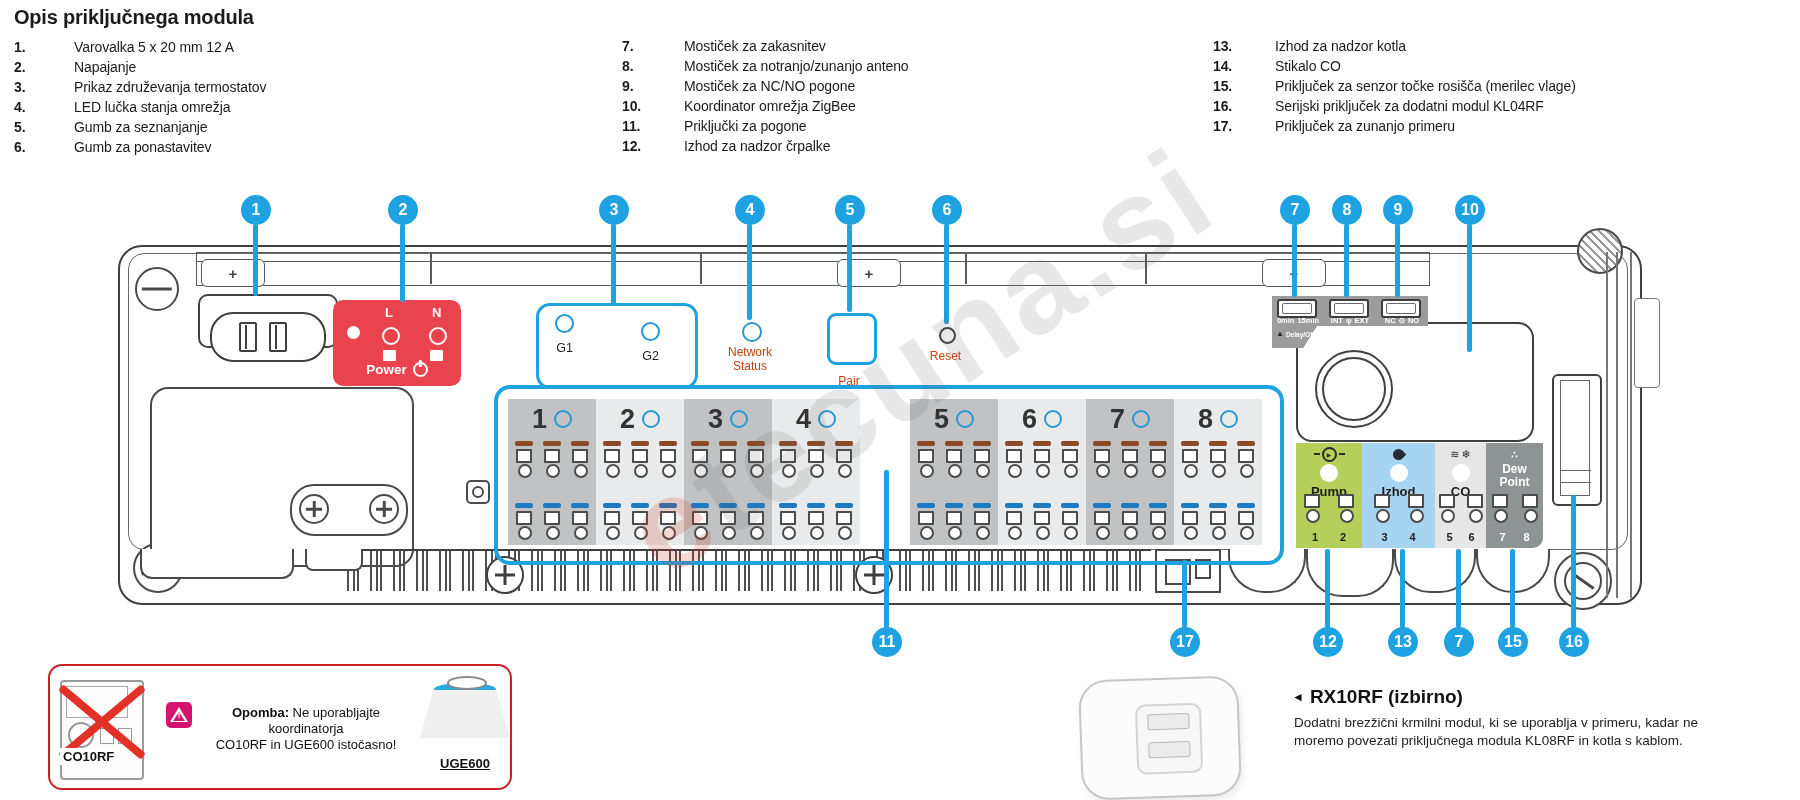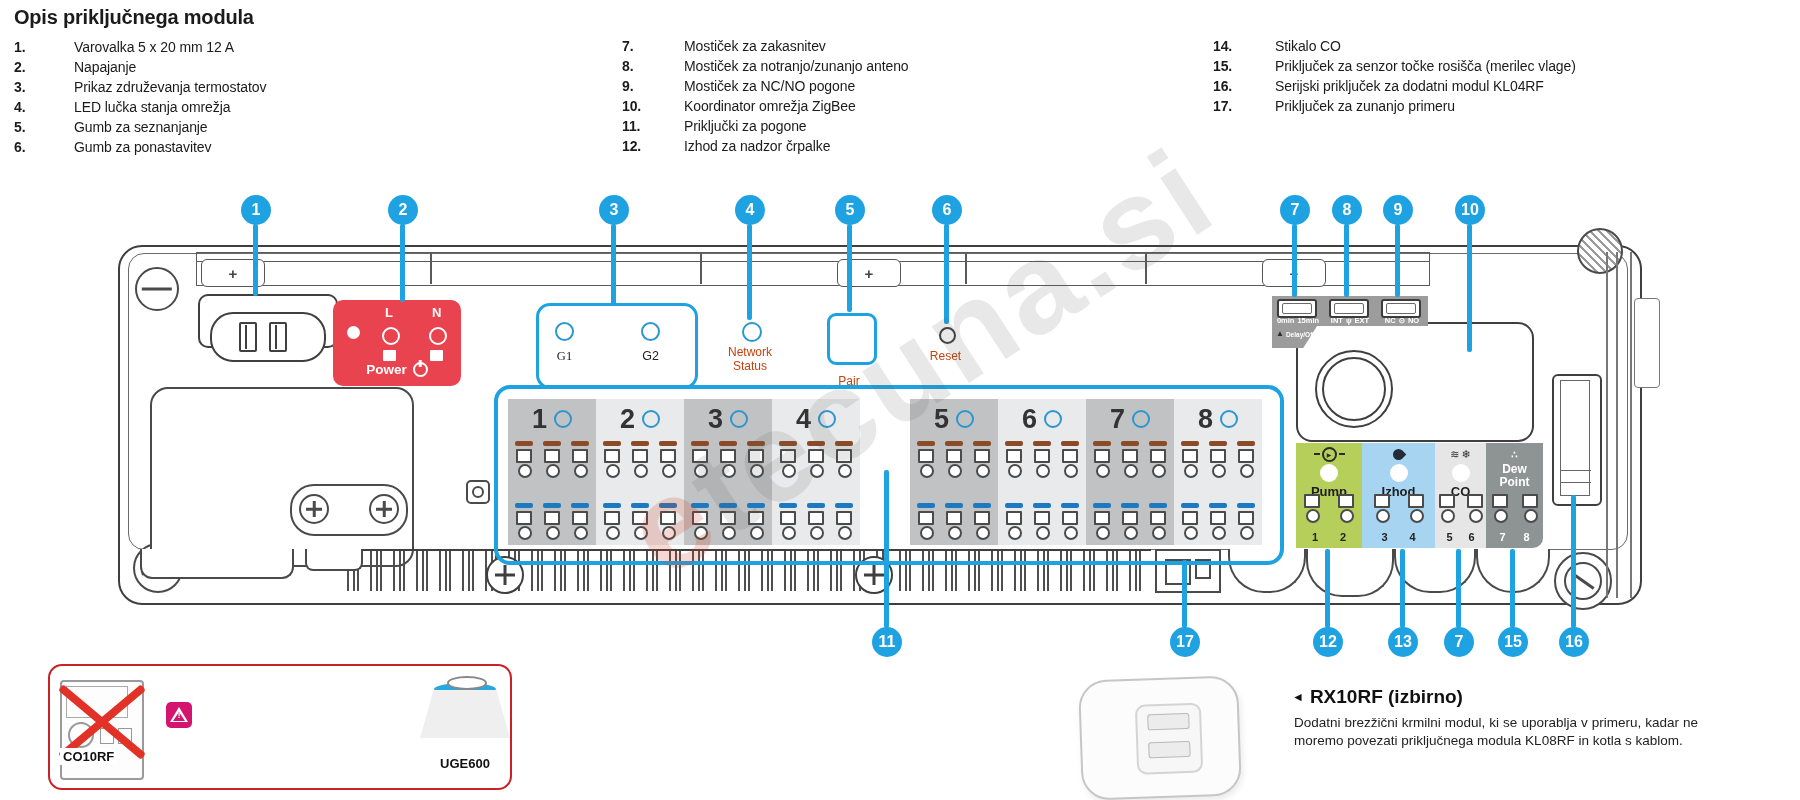--- a/index.html
+++ b/index.html
@@ -142,21 +142,21 @@
   .warnico{position:absolute;left:166px;top:702px;width:26px;height:26px;background:#d4156f;border-radius:5px;z-index:21;}
   .warnico .t1{position:absolute;left:4px;top:5px;width:18px;height:15px;background:#fff;clip-path:polygon(50% 0,100% 100%,0 100%);}
   .warnico .t2{position:absolute;left:7px;top:10px;width:12px;height:9px;background:#d4156f;clip-path:polygon(50% 0,100% 100%,0 100%);}
   .warnico .ex{position:absolute;left:0;top:9px;width:26px;text-align:center;font-size:8px;font-weight:700;color:#fff;}
   .notetext{position:absolute;left:200px;top:705px;width:212px;text-align:center;font-size:13px;line-height:16px;color:#111;font-weight:500;z-index:21;}
   .notetext b{font-weight:700;}
   .uge{position:absolute;left:420px;top:676px;width:90px;height:100px;z-index:21;}
   .uge .knob{position:absolute;left:27px;top:0;width:36px;height:10px;border:2px solid #888;border-radius:50%;background:#fff;}
   .uge .band{position:absolute;left:14px;top:7px;width:62px;height:12px;background:#29a8e0;border-radius:50%;}
   .uge .body{position:absolute;left:0;top:14px;width:90px;height:48px;background:#efefef;clip-path:polygon(15% 0,85% 0,100% 100%,0 100%);}
-  .uge .lab{position:absolute;left:0;top:80px;width:90px;text-align:center;font-size:13px;font-weight:700;color:#111;}
+  .uge .lab{position:absolute;left:0;top:80px;width:90px;text-align:center;font-size:13px;font-weight:700;color:#111;text-decoration:underline;}
 
   
   .rxdev{position:absolute;left:1080px;top:678px;width:160px;height:120px;transform:rotate(-2deg);z-index:20;}
   .rxdev .sh{position:absolute;inset:0;border:2px solid #c6c6c6;border-radius:28px;background:#fcfcfc;box-shadow:2px 4px 6px rgba(0,0,0,0.08);}
   .rxdev .pan{position:absolute;left:56px;top:26px;width:62px;height:66px;border:2px solid #d4d4d4;border-radius:10px;background:#f7f7f7;}
   .rxdev .sl{position:absolute;left:10px;width:40px;height:14px;border:1.5px solid #b9b9b9;border-radius:3px;background:#ececec;}
   .rxtitle{position:absolute;left:1292px;top:686px;font-size:19px;font-weight:700;color:#111;z-index:20;display:flex;align-items:center;gap:6px;}
   .rxtitle .ar{font-size:12px;}
   .rxbody{position:absolute;left:1294px;top:714px;width:404px;font-size:13.5px;line-height:17.5px;color:#222;text-align:justify;z-index:20;}
 </style>
@@ -215,20 +215,24 @@
         <span class="n">11.</span>
         <span class="t">Priključki za pogone</span>
       </div>
     <div class="li">
         <span class="n">12.</span>
         <span class="t">Izhod za nadzor črpalke</span>
       </div>
   </div>
 
   <div class="legend" style="left:1213px;top:36px;">
+    <div class="li">
+        <span class="n">13.</span>
+        <span class="t">Izhod za nadzor kotla</span>
+      </div>
     <div class="li">
         <span class="n">14.</span>
         <span class="t">Stikalo CO</span>
       </div>
     <div class="li">
         <span class="n">15.</span>
         <span class="t">Priključek za senzor točke rosišča (merilec vlage)</span>
       </div>
     <div class="li">
         <span class="n">16.</span>
@@ -277,21 +281,21 @@
     <span class="ring" style="left:96px;"></span>
     <span class="sq" style="left:50px;"></span>
     <span class="sq" style="left:97px;"></span>
     <span class="plabel">
         <span>Power</span>
         <span class="pico"></span>
       </span>
   </div>
 
   <div class="bluebox" style="left:536px;top:303px;width:156px;height:80px;">
-    <div class="ledcol" style="left:16px;top:16px;font-family:Liberation Serif, serif;">
+    <div class="ledcol" style="left:16px;top:8px;">
       <span class="led"></span>
       <span>G1</span>
     </div>
     <div class="ledcol" style="left:102px;top:16px;">
       <span class="led"></span>
       <span>G2</span>
     </div>
   </div>
 
   <div class="led" style="position:absolute;left:742px;top:322px;width:16px;height:16px;"></div>
@@ -606,20 +610,24 @@
       <div class="xbar" style="transform:rotate(40deg);"></div>
       <div class="xbar" style="transform:rotate(-40deg);"></div>
       <div class="lab">CO10RF</div>
     </div>
   </div>
   <div class="warnico">
     <div class="t1"></div>
       <div class="t2"></div>
     <div class="ex">!</div>
   </div>
+  <div class="notetext">
+    <b>Opomba:</b> <span>Ne uporabljajte koordinatorja</span><br>
+    <span>CO10RF in UGE600 istočasno!</span>
+  </div>
   <div class="uge">
     <div class="band"></div>
     <div class="knob"></div>
     <div class="body"></div>
     <div class="lab">UGE600</div>
   </div>
 
   <div class="rxdev">
     <div class="sh"></div>
     <div class="pan">

